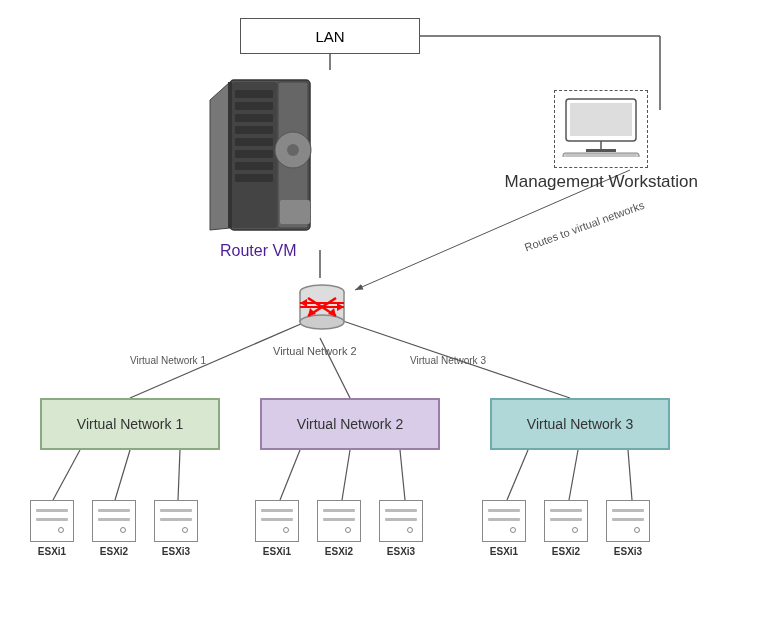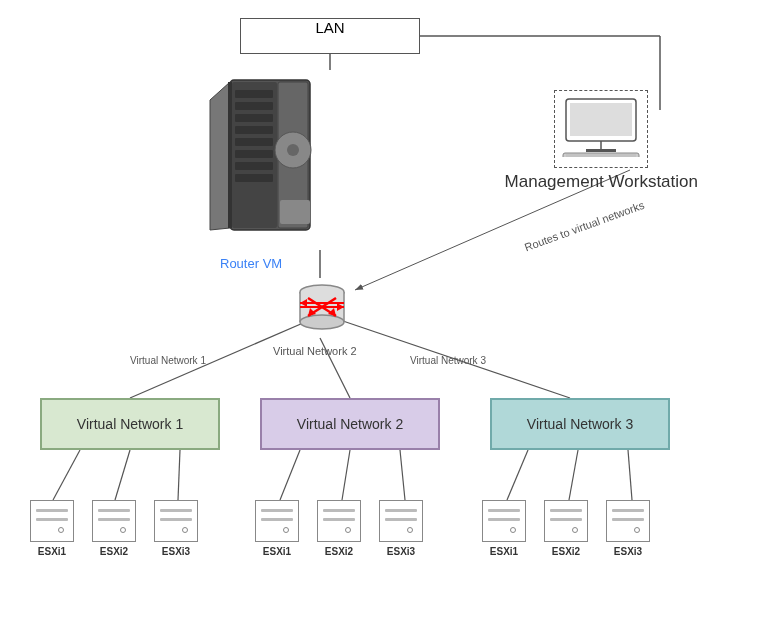--- a/index.html
+++ b/index.html
@@ -25,20 +25,21 @@
     }
     
     .lan-box {
       position: absolute;
       top: 18px;
       left: 240px;
       width: 180px;
       height: 36px;
       border: 1.5px solid #555;
       display: flex;
+      align-items: center;
       justify-content: center;
       font-size: 15px;
       background: #fff;
     }
     
     .mgmt-ws {
       position: absolute;
       top: 90px;
       right: 60px;
       display: flex;
@@ -59,24 +60,24 @@
     .server-tower {
       position: absolute;
       top: 70px;
       left: 190px;
       width: 160px;
       height: 180px;
     }
     
     .router-vm-label {
       position: absolute;
-      top: 256px;
+      top: 242px;
       left: 220px;
-      font-size: 13px;
-      color: #3b82f6;
+      font-size: 16px;
+      color: #4c1d95;
     }
     
     .router-icon {
       position: absolute;
       top: 278px;
       left: 290px;
       width: 60px;
       height: 60px;
     }
     

